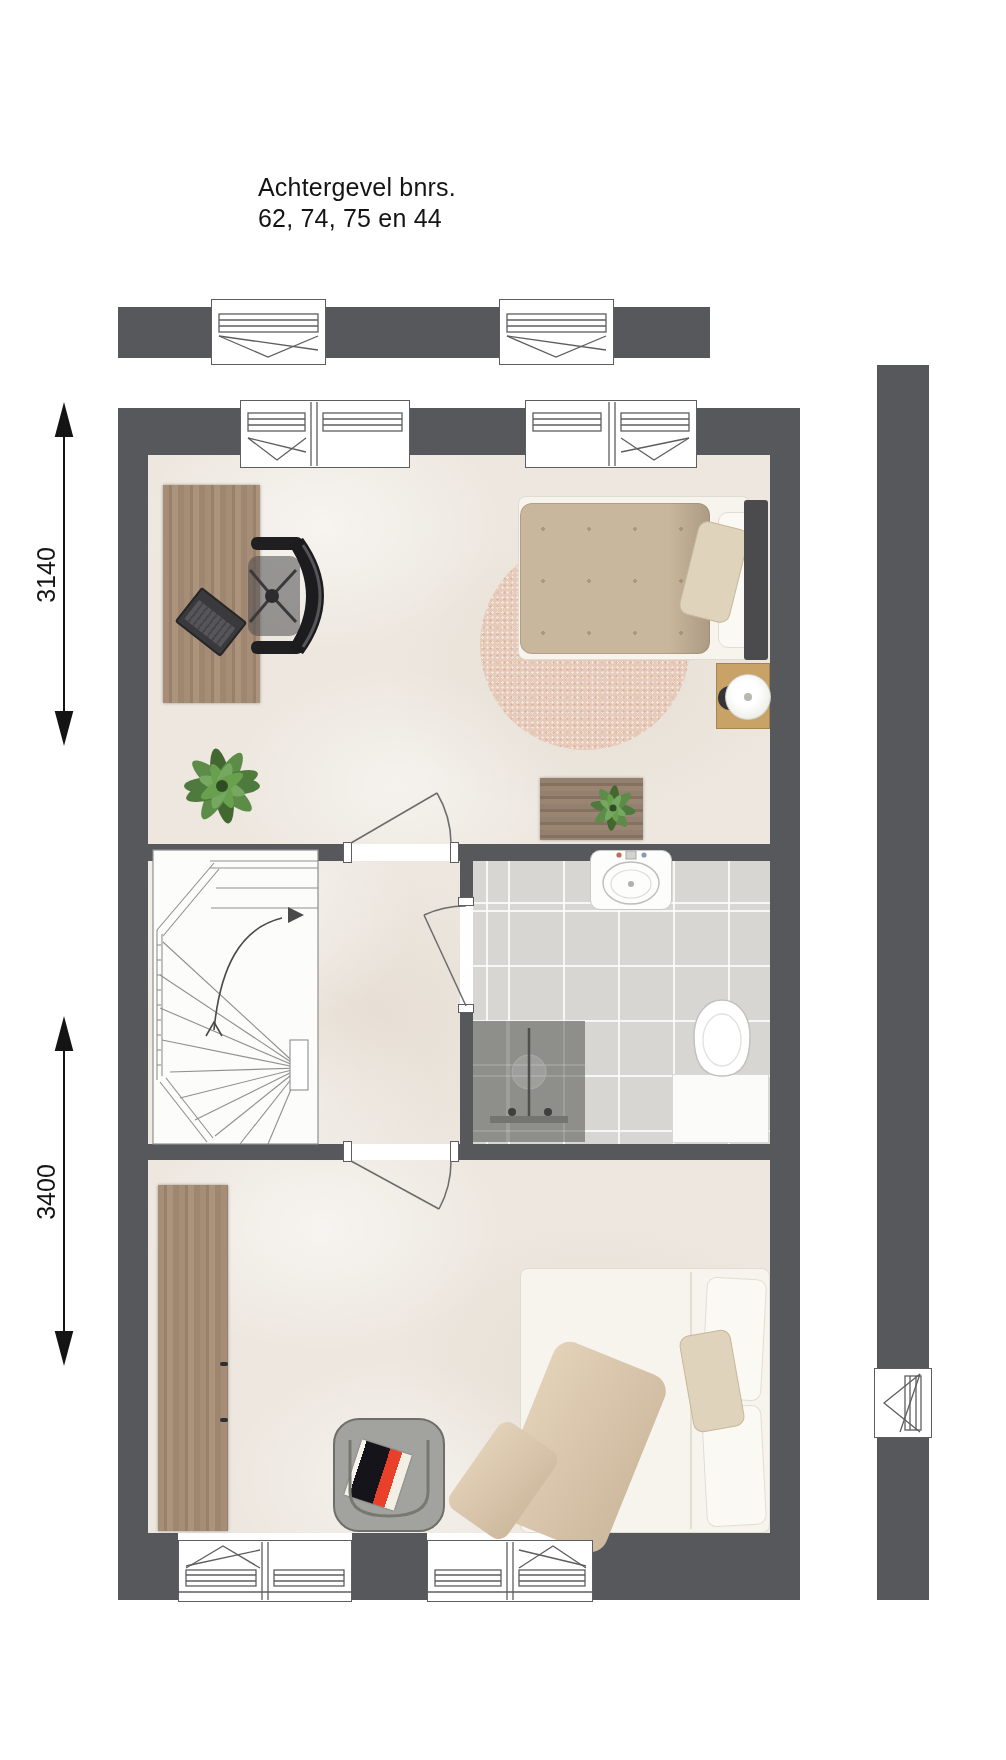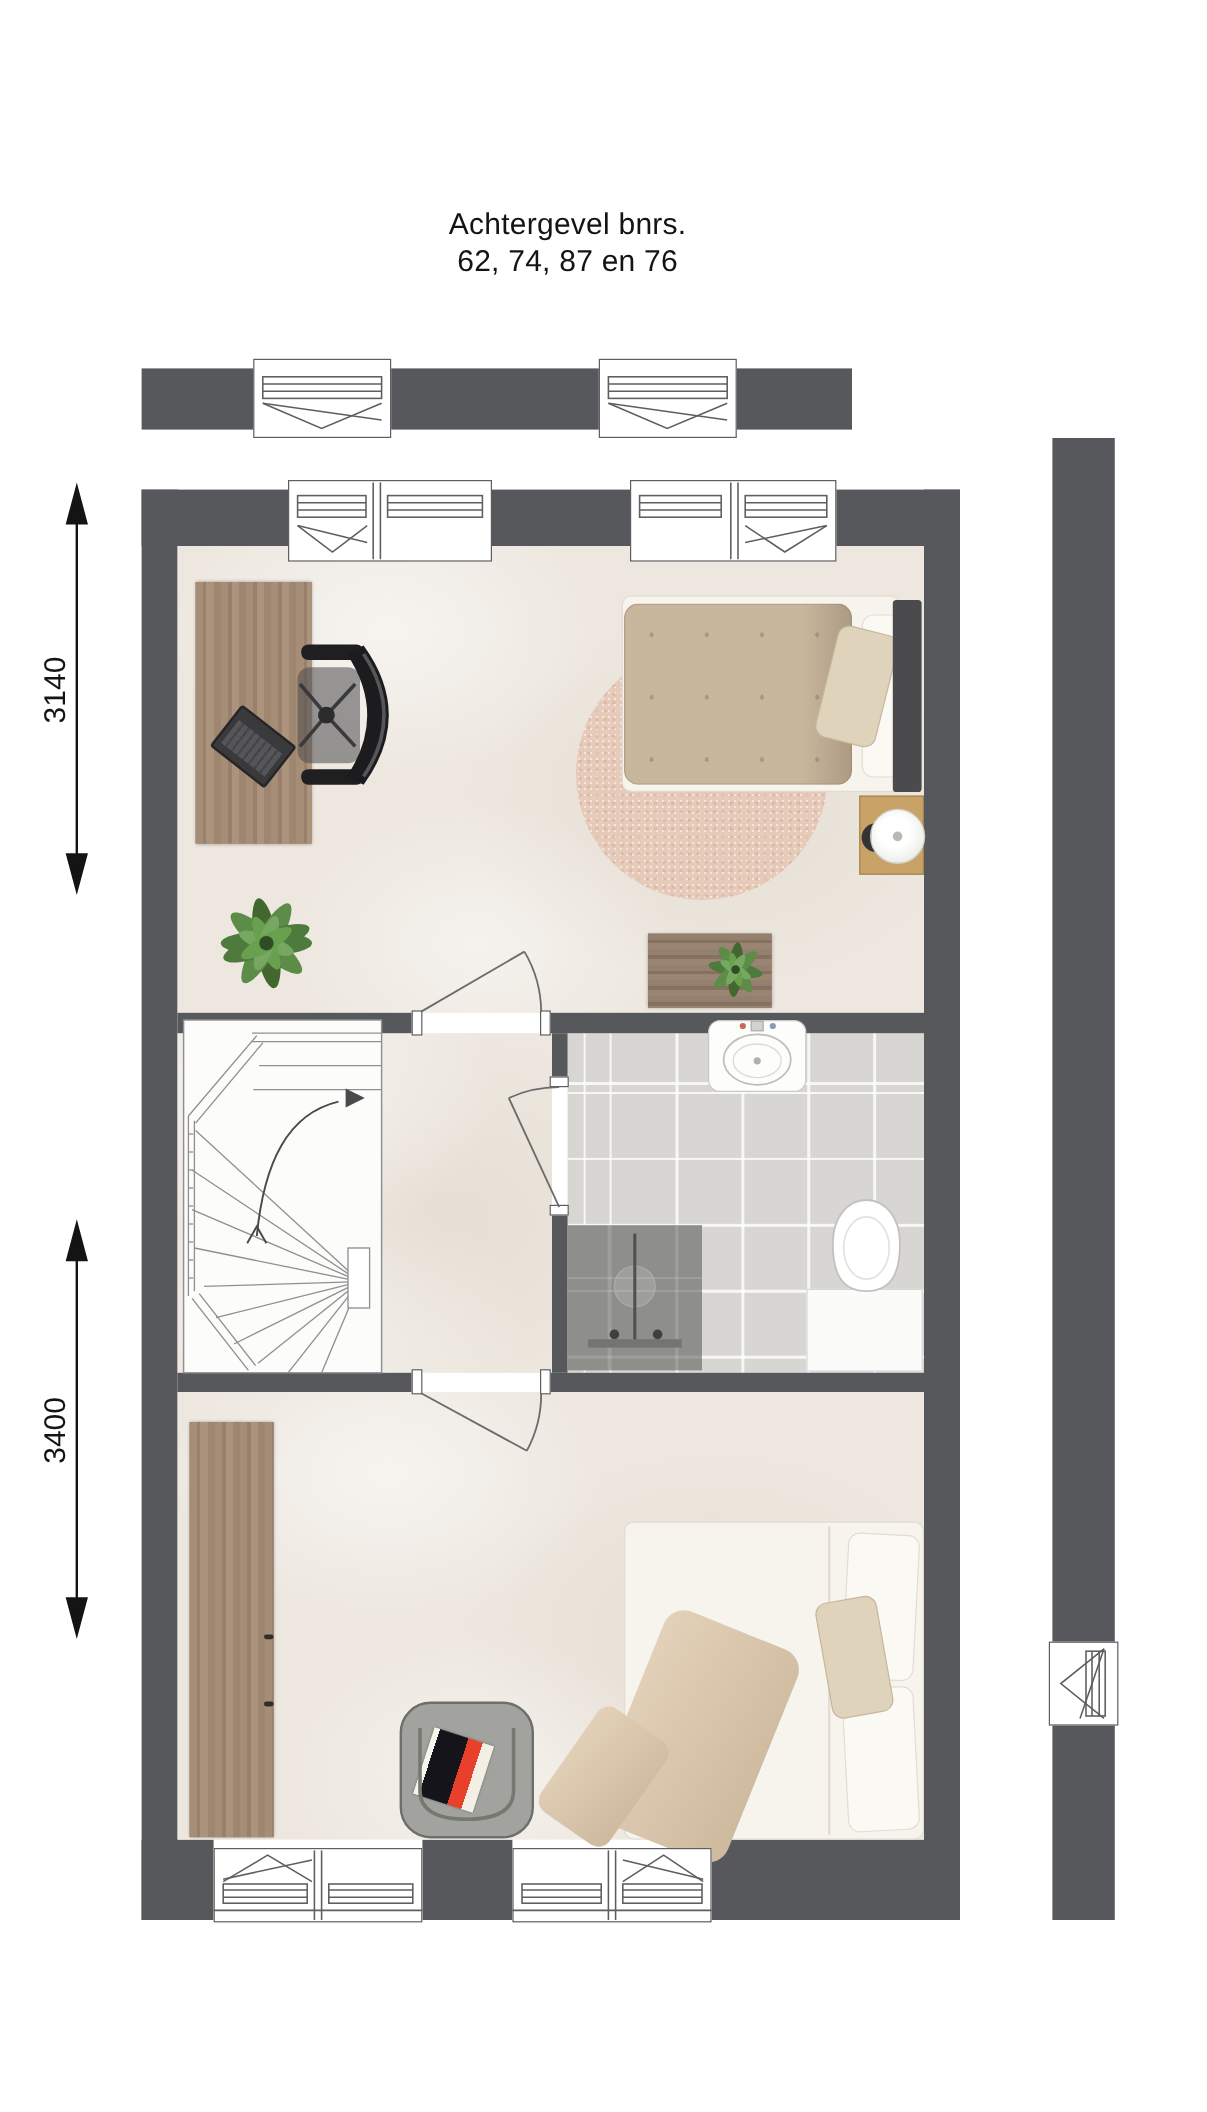--- a/index.html
+++ b/index.html
@@ -1,20 +1,20 @@
 <!DOCTYPE html>
 <html><head>
 <meta charset="utf-8">
 <style>
   html,body{margin:0;padding:0;background:#ffffff;}
   body{font-family:"Liberation Sans", sans-serif;}
   .canvas{position:relative;width:1006px;height:1760px;background:#ffffff;overflow:hidden;}
   .abs{position:absolute;}
   .wall{position:absolute;background:#57585B;}
-  .caption{position:absolute;color:#141414;font-size:25px;line-height:31px;text-align:center;letter-spacing:.2px;}
+  .caption{position:absolute;color:#141414;font-size:25px;line-height:31px;text-align:left;letter-spacing:.2px;}
   .dimlabel{position:absolute;color:#141414;font-size:25px;width:110px;height:30px;text-align:center;transform:rotate(-90deg);}
   .floor{position:absolute;background-color:#EDE7DF;
     background-image:
       radial-gradient(ellipse 260px 180px at 28% 18%, rgba(255,255,255,.55), rgba(255,255,255,0) 70%),
       radial-gradient(ellipse 300px 220px at 72% 55%, rgba(214,203,188,.30), rgba(214,203,188,0) 70%),
       radial-gradient(ellipse 240px 170px at 40% 85%, rgba(255,255,255,.45), rgba(255,255,255,0) 70%);}
   .tilefloor{position:absolute;background-color:#D8D6D3;
     background-image:
       repeating-linear-gradient(to right, rgba(255,255,255,.8) 0 2px, rgba(255,255,255,0) 2px 55px),
       repeating-linear-gradient(to bottom, rgba(255,255,255,.8) 0 2px, rgba(255,255,255,0) 2px 55px);
@@ -52,21 +52,21 @@
   .headboard{position:absolute;background:#4B4B4D;border-radius:3px;}
   .wr-handle{position:absolute;background:#2E2E2E;border-radius:2px;}
 </style>
 </head>
 <body>
 
 <div class="canvas">
 
   <div class="caption" style="left:258px;top:172px;width:430px;">
     <div>Achtergevel bnrs.</div>
-    <div>62, 74, 87 en 76</div>
+    <div>62, 74, 75 en 44</div>
   </div>
 
   <div class="dimlabel" style="left:-8px;top:560px;">3140</div>
   <div class="dimlabel" style="left:-8px;top:1177px;">3400</div>
 
   <div class="wall" style="left:118px;top:307px;width:592px;height:51px;"></div>
 
   <div class="wall" style="left:877px;top:365px;width:52px;height:1235px;"></div>
 
   <div class="wall" style="left:118px;top:408px;width:682px;height:47px;"></div>

